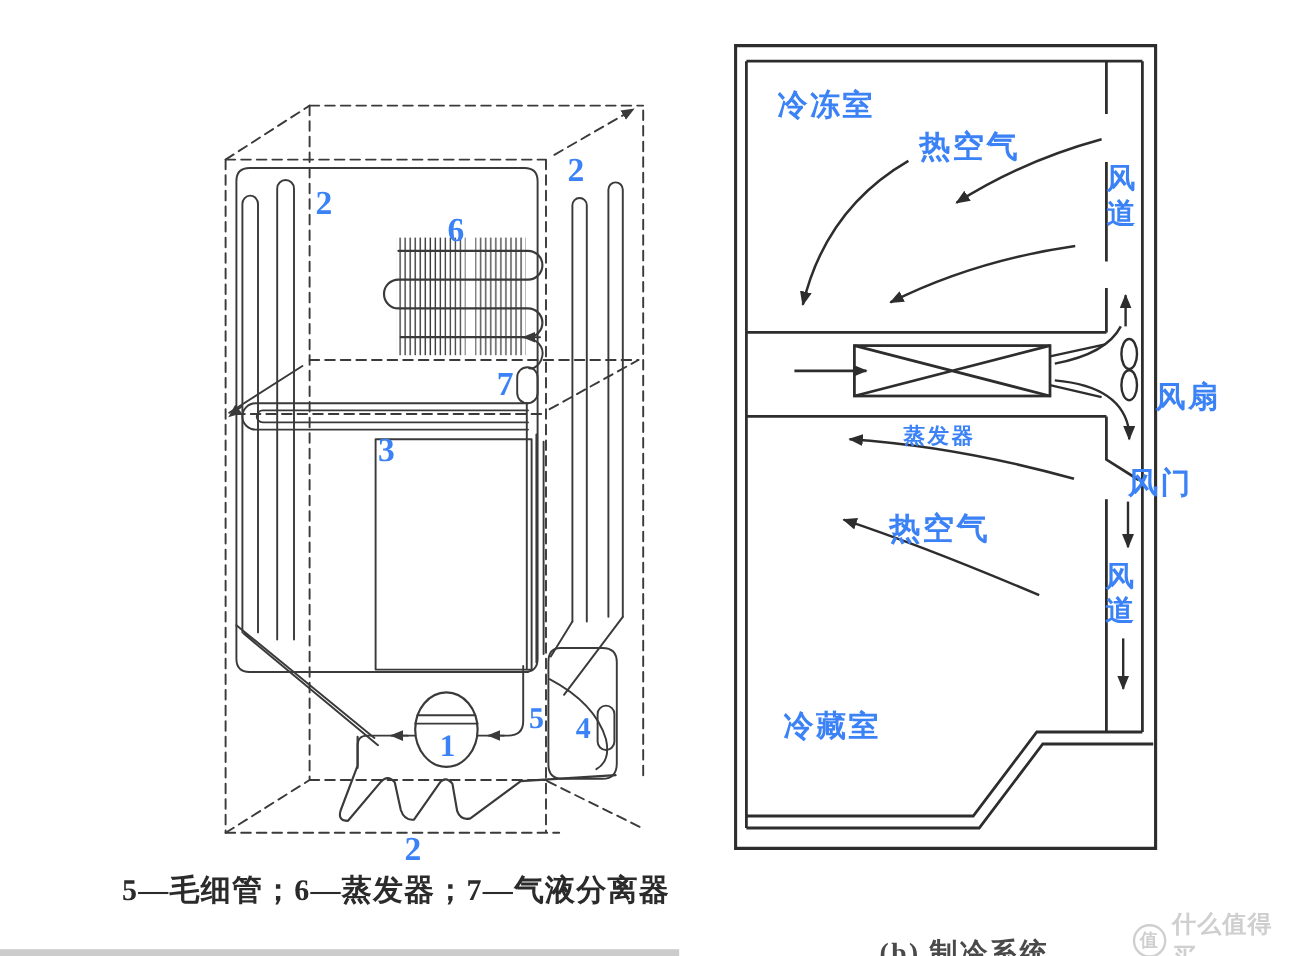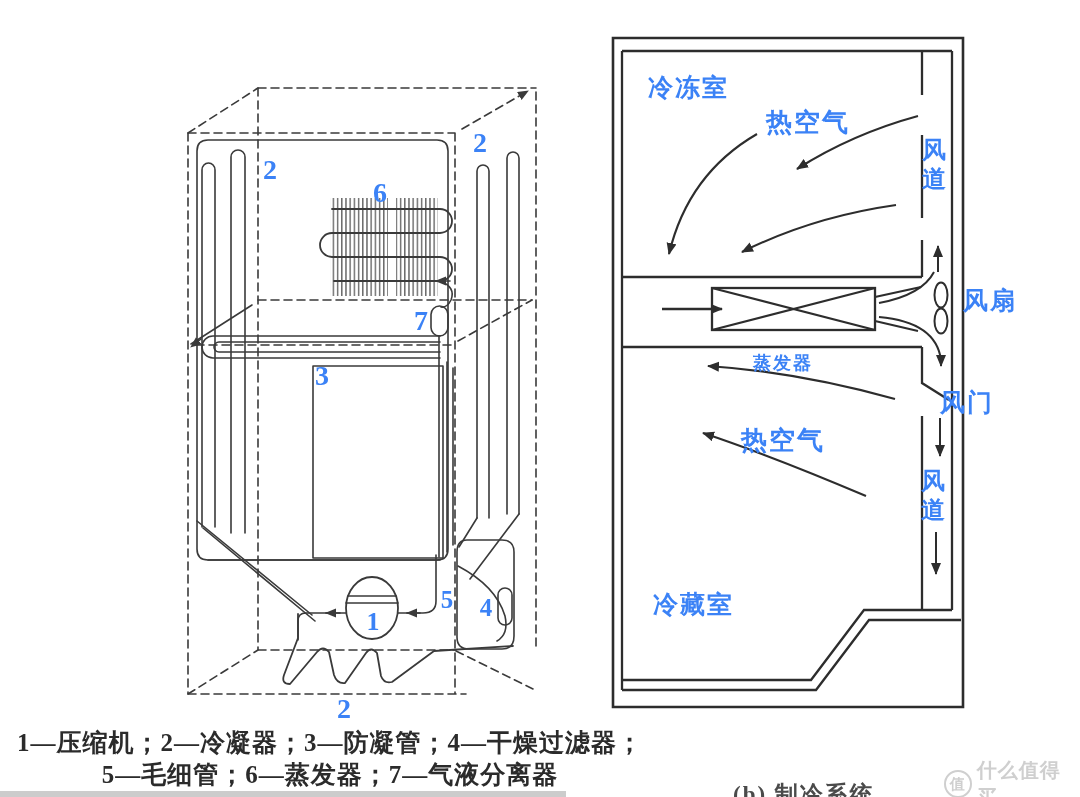--- a/index.html
+++ b/index.html
@@ -169,29 +169,28 @@
 <div class="lbl num" style="left:421px;top:321px">7</div>
 <div class="lbl num" style="left:322px;top:376px">3</div>
 <div class="lbl num" style="left:373px;top:622px;font-size:26px">1</div>
 <div class="lbl num" style="left:447px;top:600px;font-size:25px">5</div>
 <div class="lbl num" style="left:486px;top:608px;font-size:25px">4</div>
 <div class="lbl num" style="left:344px;top:709px">2</div>
 
 <div class="lbl cjk" style="left:648px;top:71px">冷冻室</div>
 <div class="lbl cjk" style="left:766px;top:105px;font-size:26px">热空气</div>
 <div class="lbl cjk vert" style="left:922px;top:136px">风道</div>
-<div class="lbl cjk" style="left:963px;top:284px">风扇</div>
+<div class="lbl cjk" style="left:963px;top:314px">风扇</div>
 <div class="lbl cjk" style="left:753px;top:351px;font-size:18px">蒸发器</div>
 <div class="lbl cjk" style="left:940px;top:386px">风门</div>
 <div class="lbl cjk" style="left:741px;top:423px;font-size:26px">热空气</div>
 <div class="lbl cjk vert" style="left:921px;top:467px">风道</div>
 <div class="lbl cjk" style="left:653px;top:588px">冷藏室</div>
 
 <div id="legend">
-  <div>1—压缩机；2—冷凝器；3—防凝管；4—干燥过滤器；</div>
   <div>5—毛细管；6—蒸发器；7—气液分离器</div>
 </div>
 
 <div id="sub-caption">(b) 制冷系统</div>
 
 <div id="watermark">
   <span class="badge">值</span>
   <span>什么值得买</span>
 </div>
 

